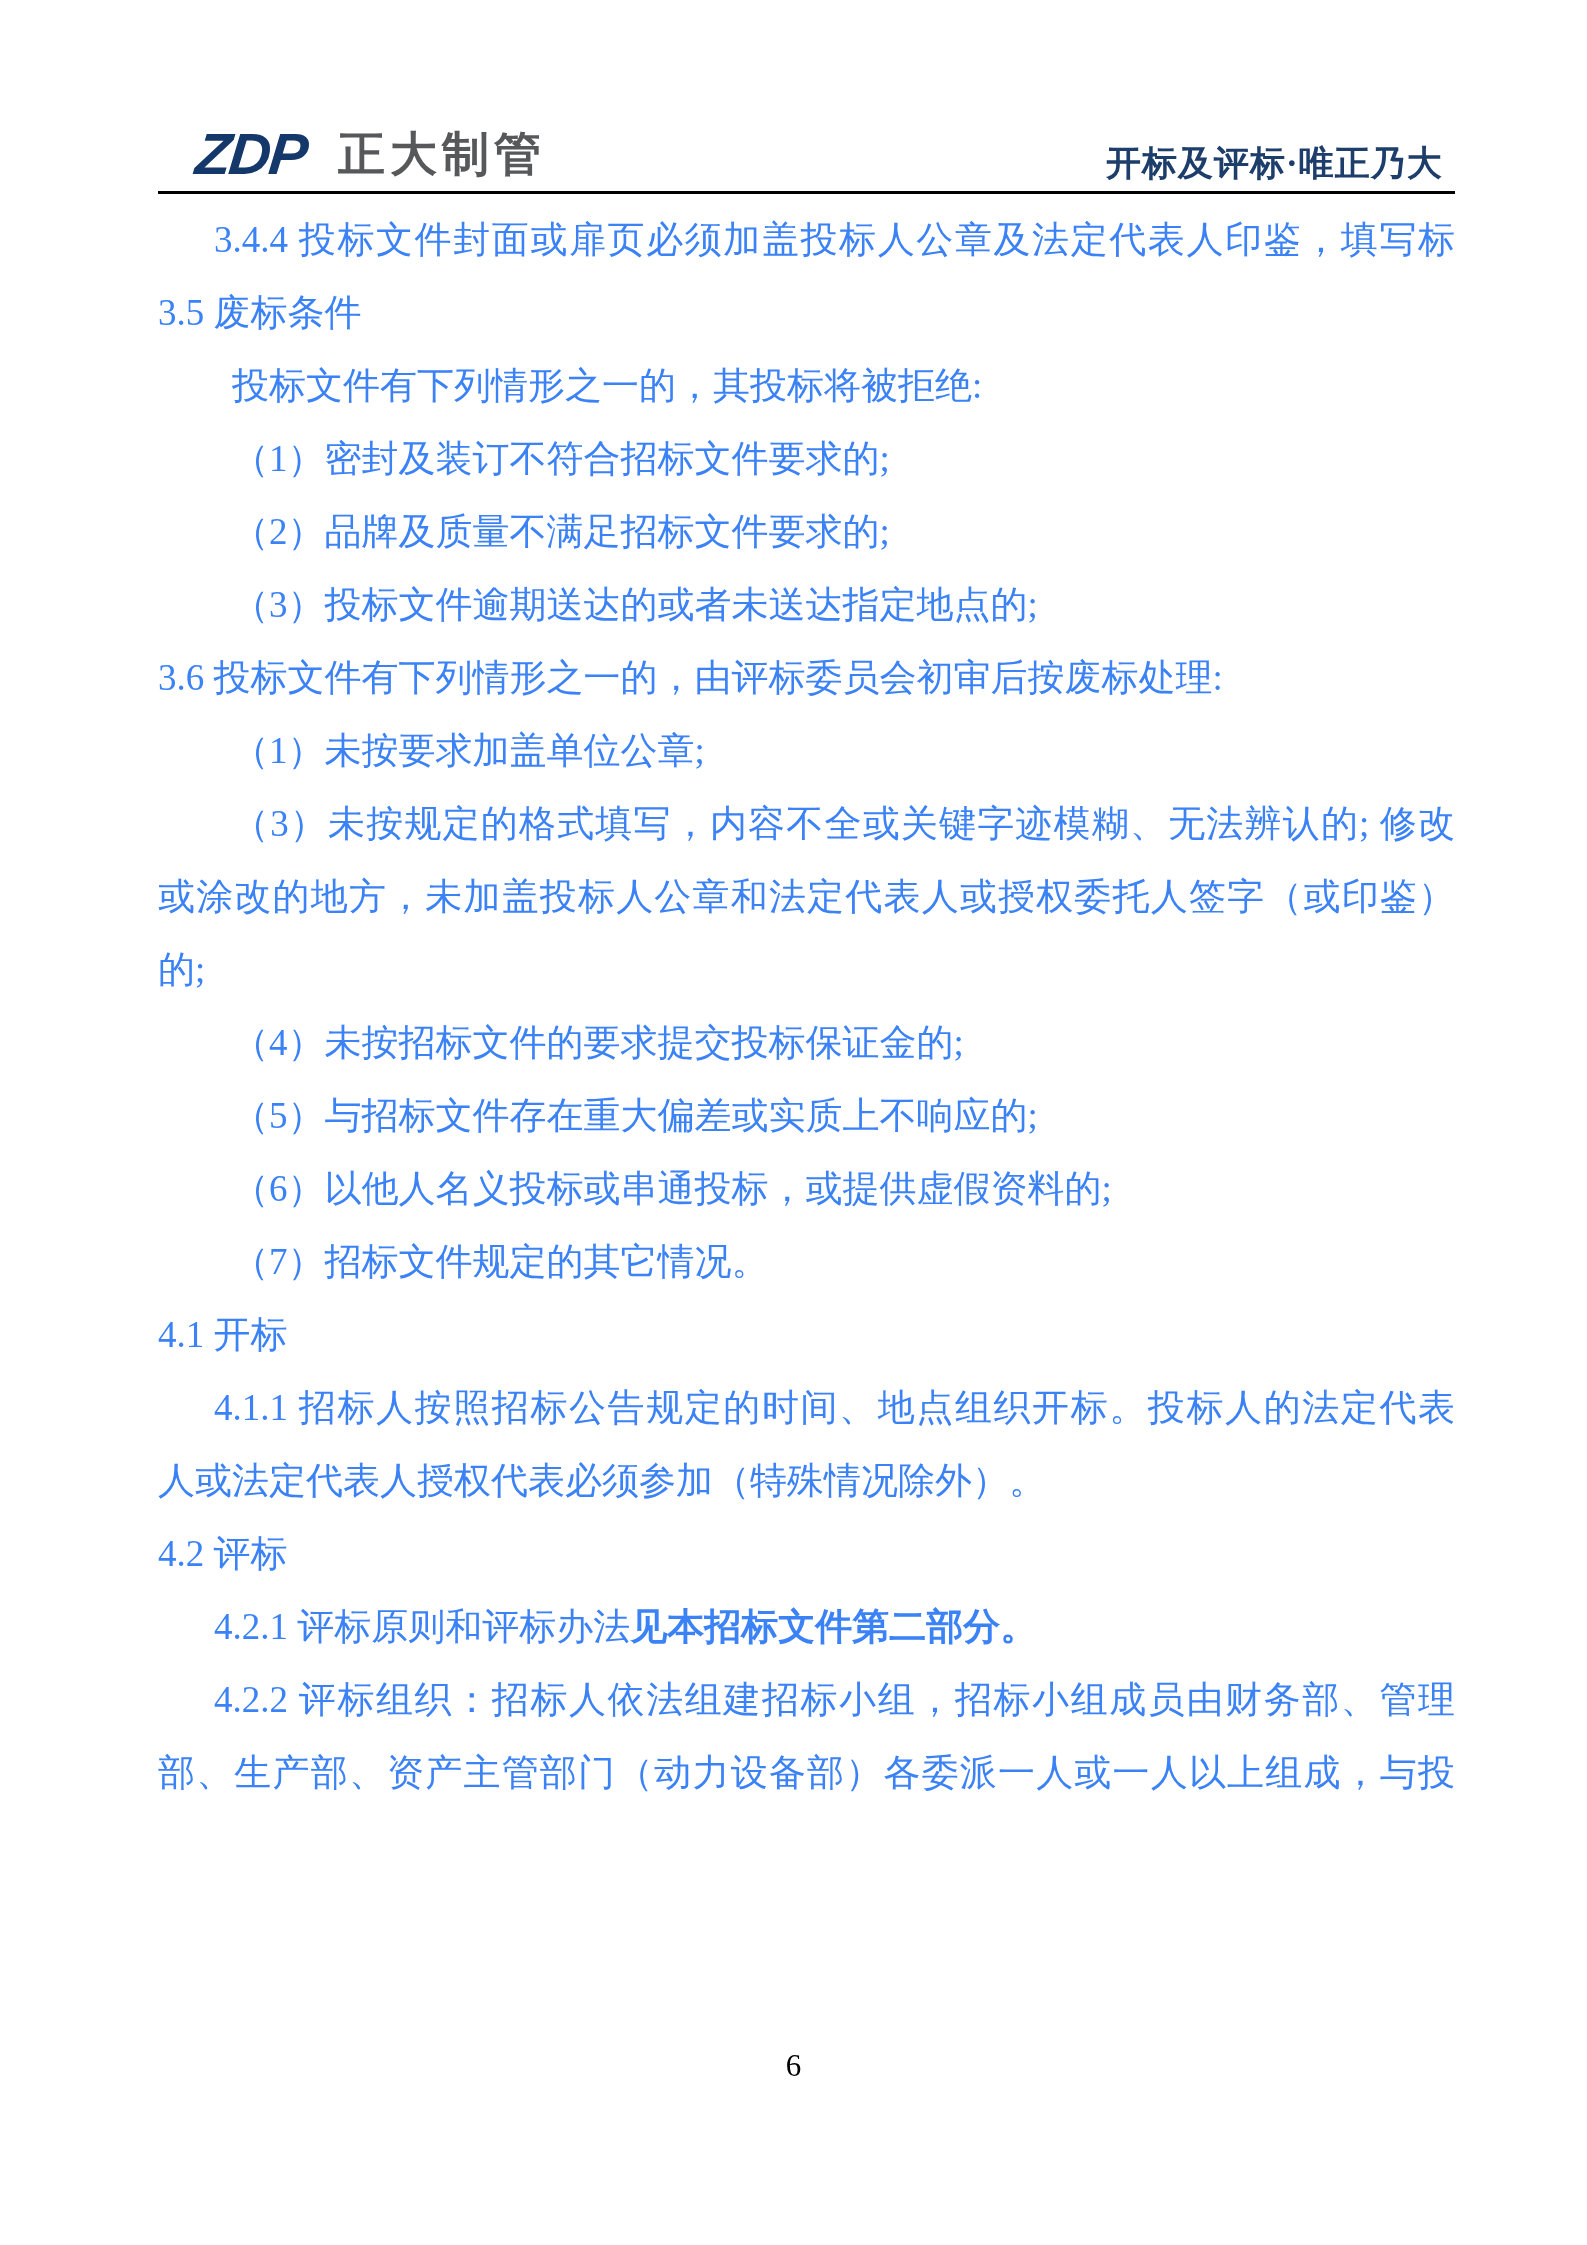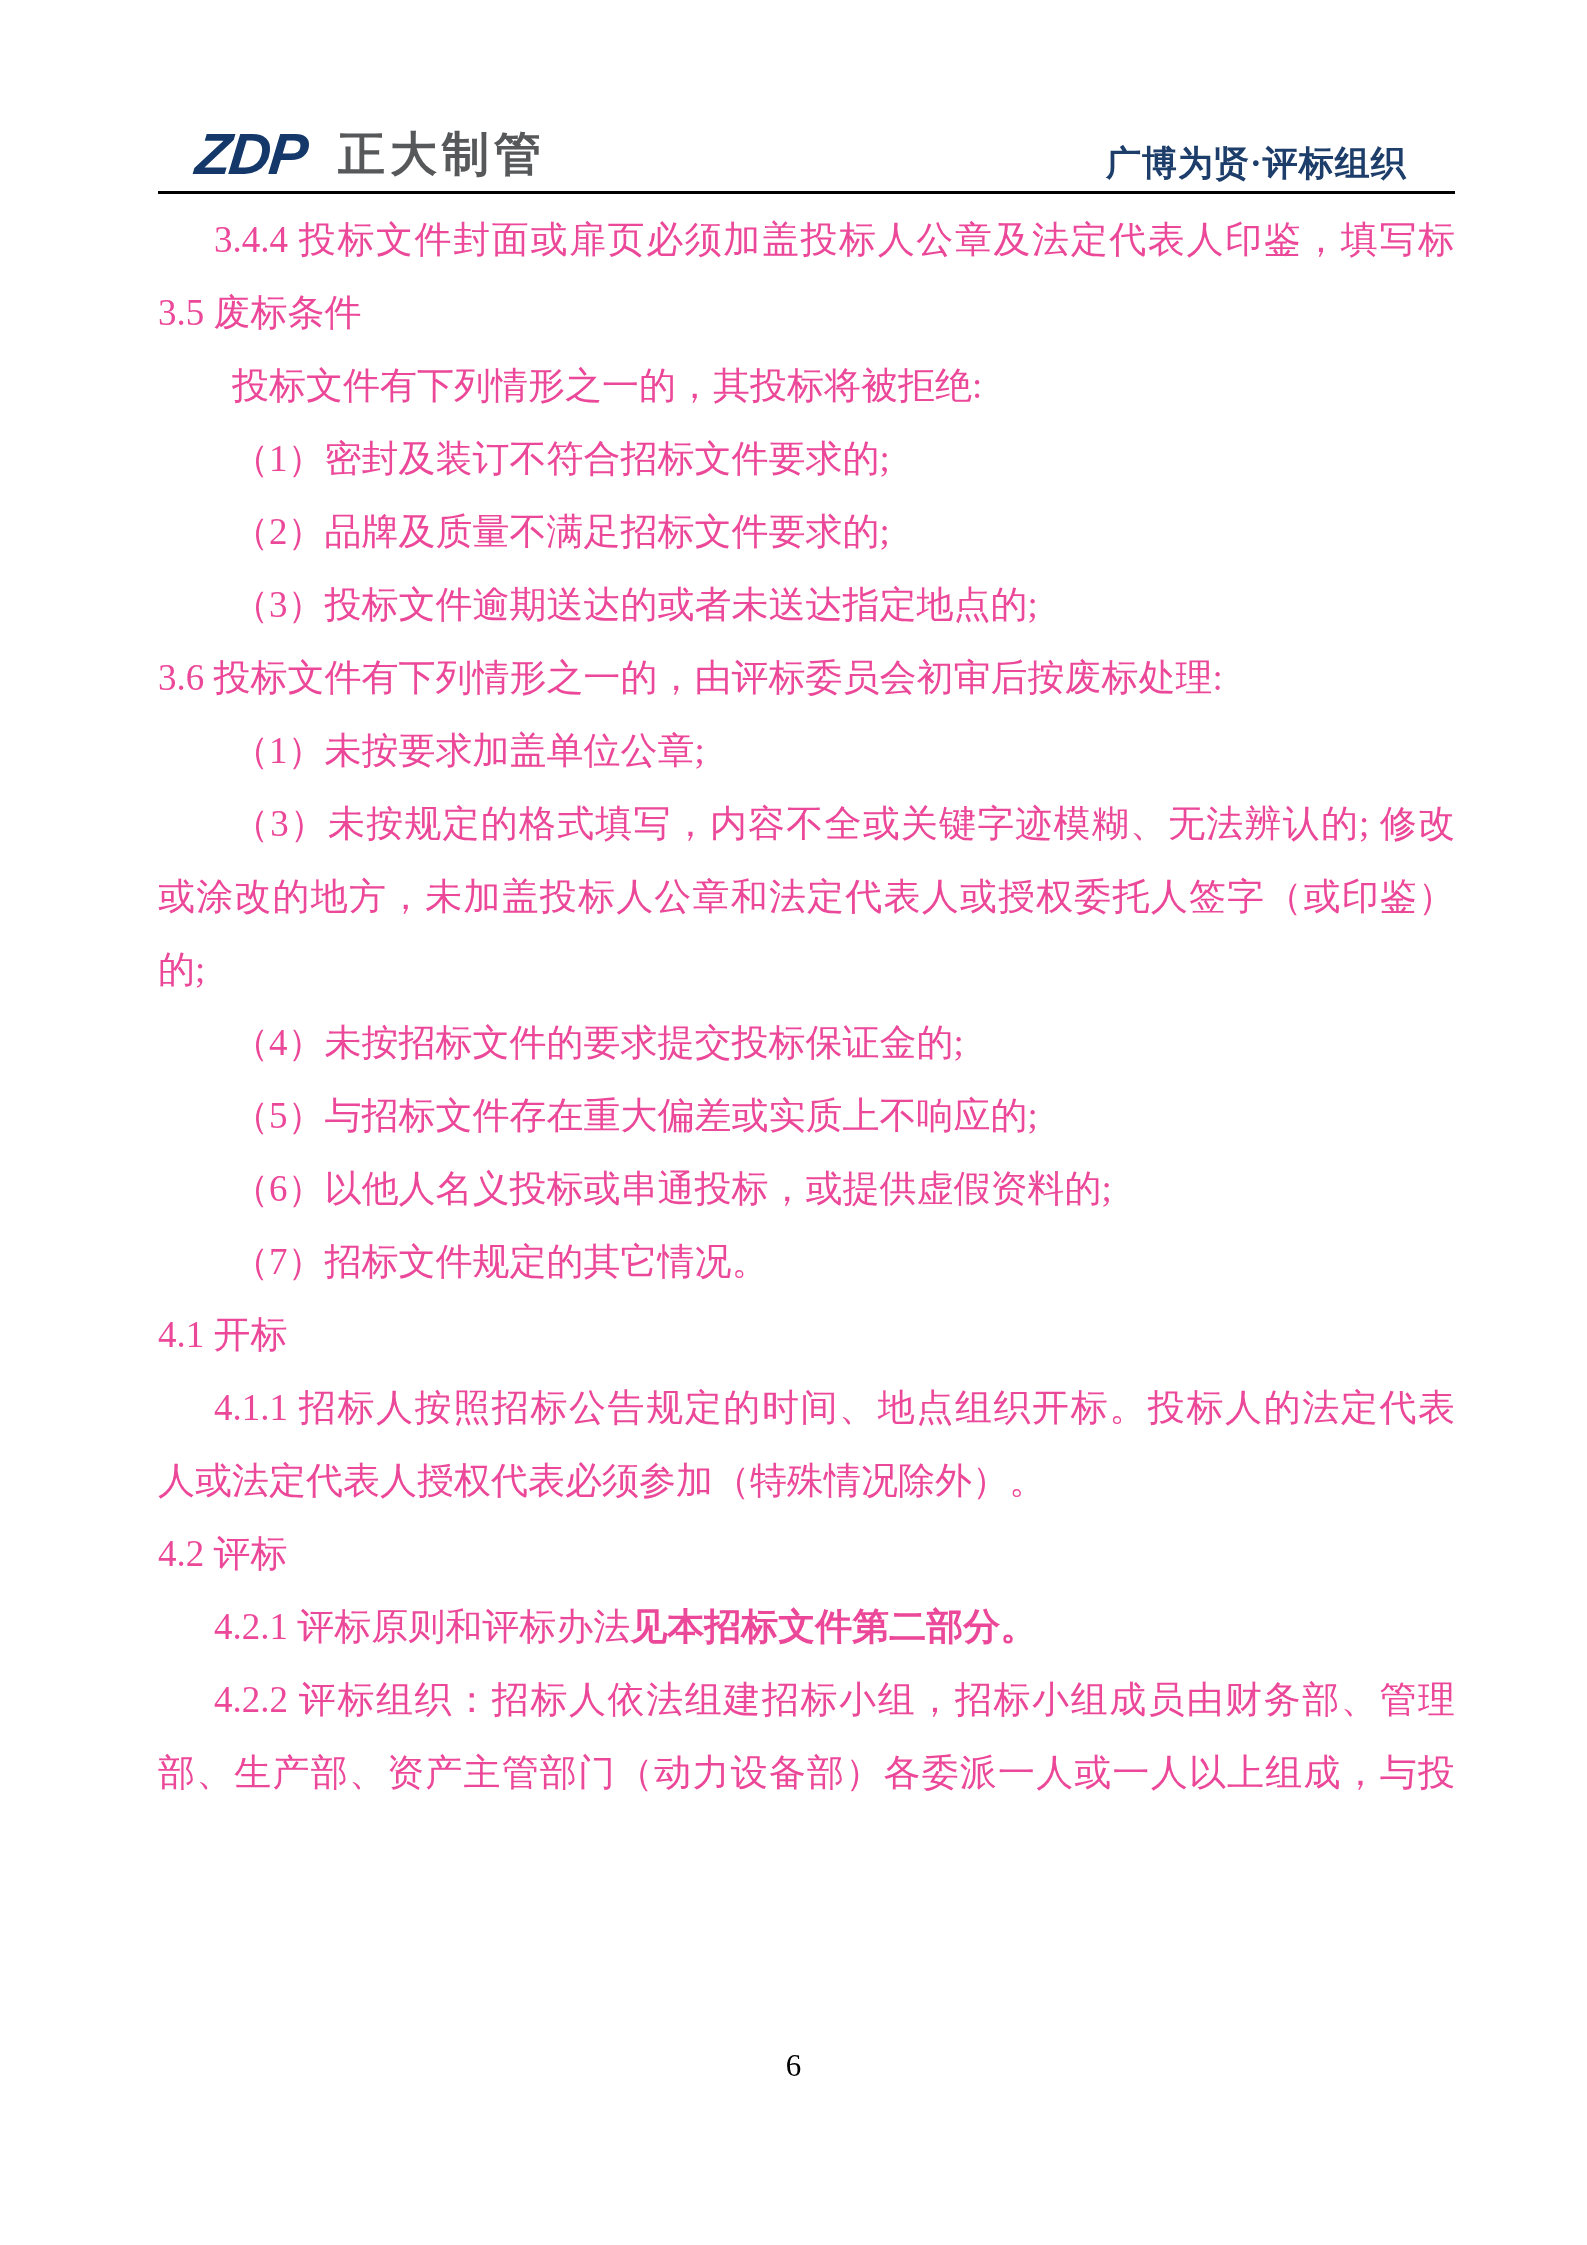--- a/index.html
+++ b/index.html
@@ -62,21 +62,21 @@
     height: 3px;
     background: #000000;
   }
   
   .content {
     position: absolute;
     left: 158px;
     top: 203px;
     width: 1297px;
     font-size: 37px;
-    color: #ec4899;
+    color: #3b82f6;
   }
   .line {
     height: 73px;
     line-height: 73px;
     white-space: nowrap;
     overflow: visible;
   }
   .line.ind2 { text-indent: 74px; }
   .line.ind-num { text-indent: 56px; }
   .line.fill {
@@ -99,21 +99,21 @@
 </style>
 </head>
 <body>
 
 <div class="page">
 
   <div class="header-logo">
     <span class="logo-zdp">ZDP</span>
     <span class="logo-name">正大制管</span>
   </div>
-  <div class="header-slogan">广博为贤·评标组织</div>
+  <div class="header-slogan">开标及评标·唯正乃大</div>
   <div class="header-rule"></div>
 
   <div class="content">
     <div class="line ind-num fill">3.4.4 投标文件封面或扉页必须加盖投标人公章及法定代表人印鉴，填写标</div>
     <div class="line">3.5 废标条件</div>
     <div class="line ind2">投标文件有下列情形之一的，其投标将被拒绝:</div>
     <div class="line ind2">（1）密封及装订不符合招标文件要求的;</div>
     <div class="line ind2">（2）品牌及质量不满足招标文件要求的;</div>
     <div class="line ind2">（3）投标文件逾期送达的或者未送达指定地点的;</div>
     <div class="line">3.6 投标文件有下列情形之一的，由评标委员会初审后按废标处理:</div>

